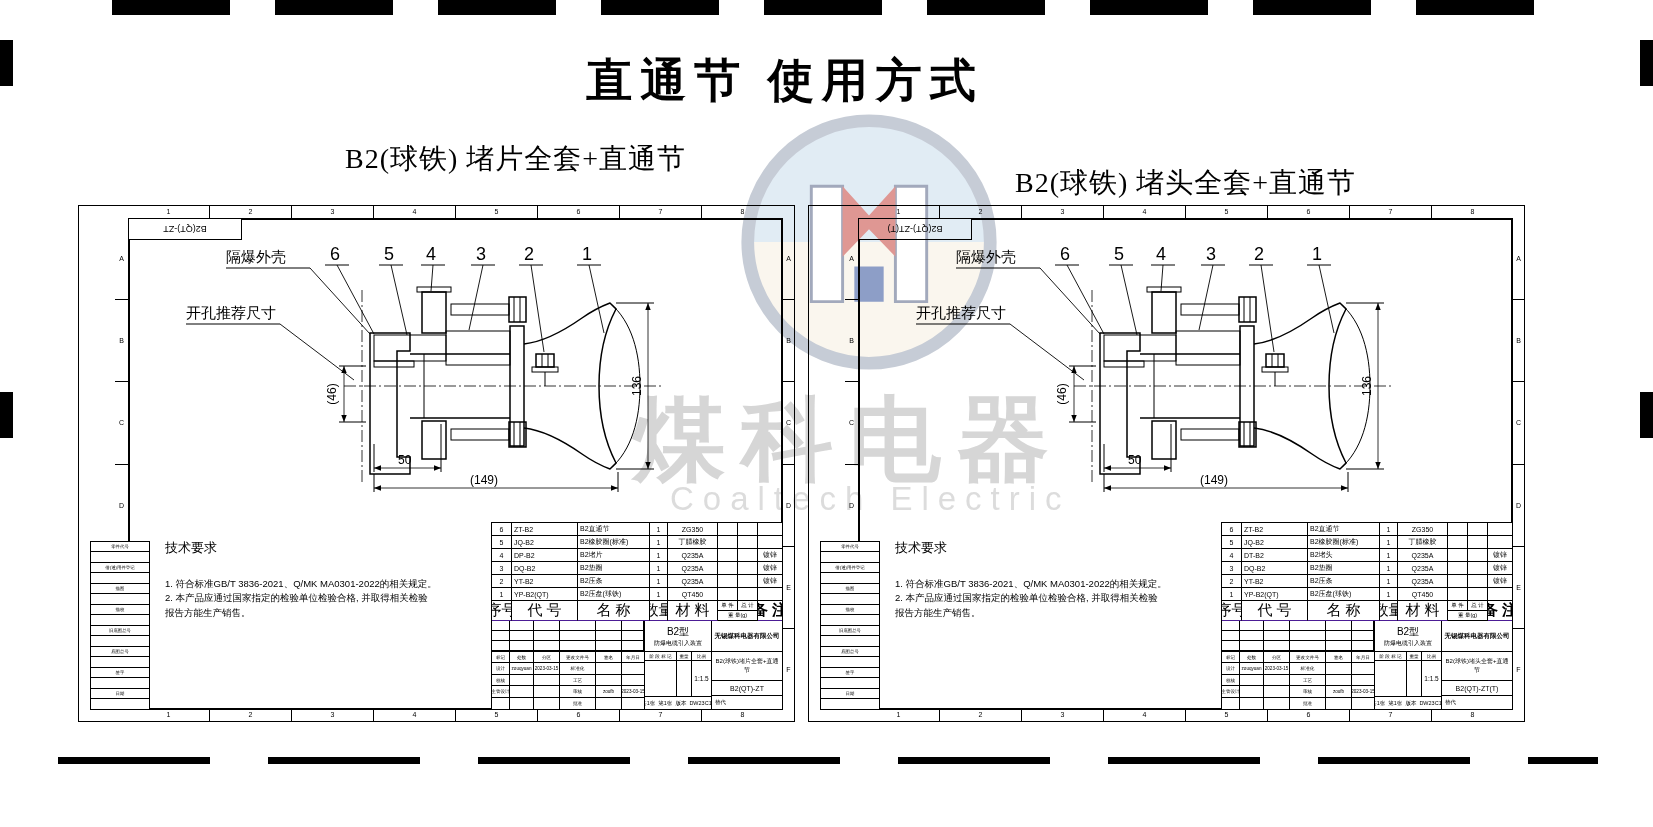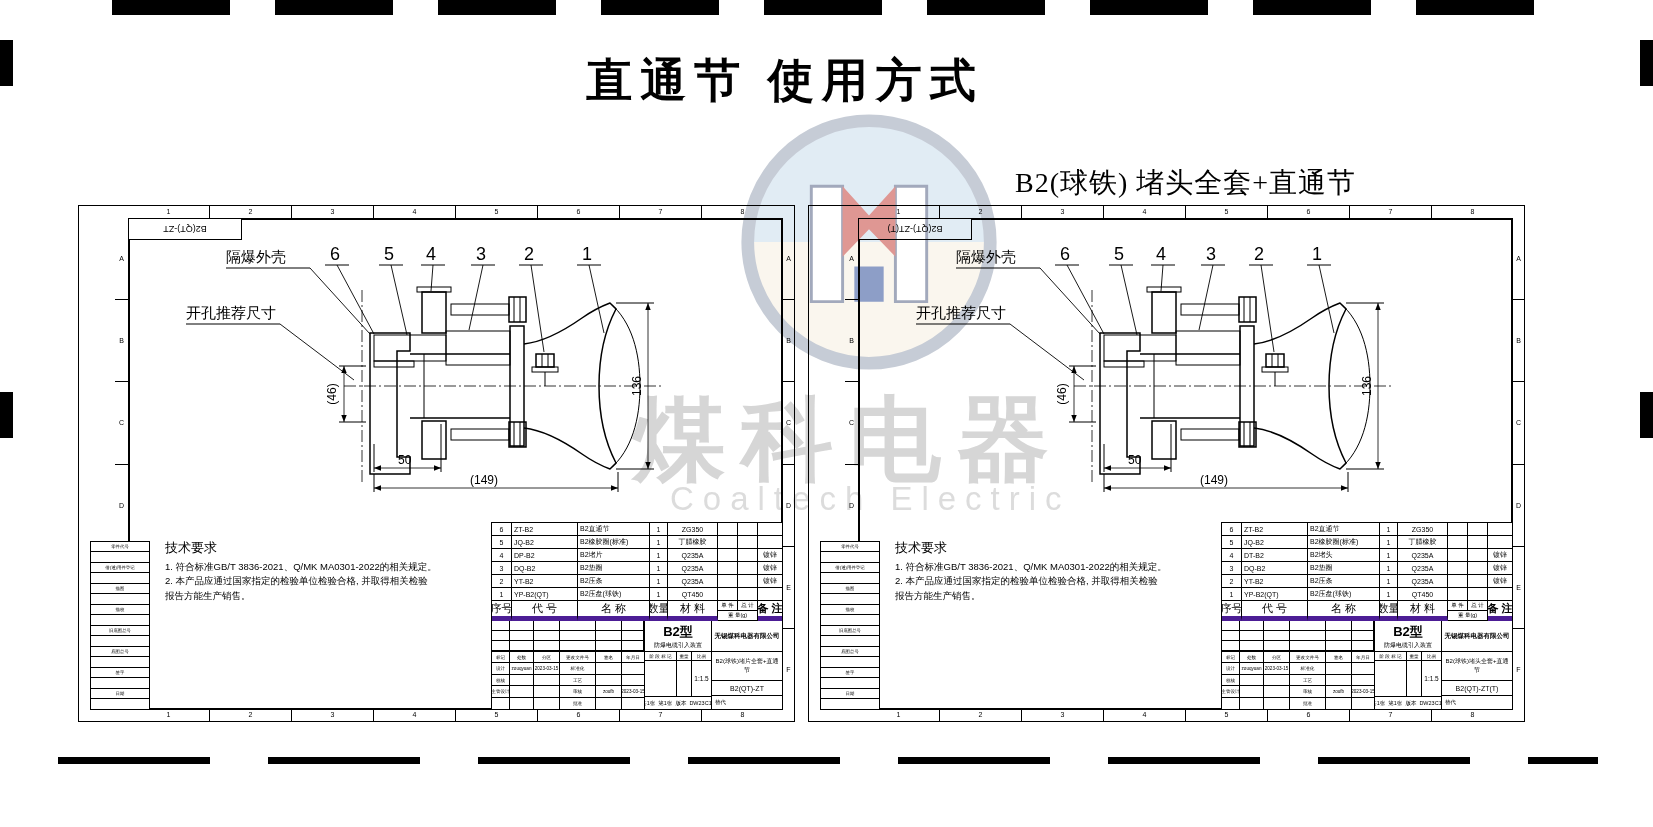--- a/index.html
+++ b/index.html
@@ -43,33 +43,33 @@
   .figure line,.figure path,.figure rect{stroke:#000;fill:none;}
   .thin{stroke-width:1;} .med{stroke-width:1.5;} .ldr{stroke-width:0.9;}
   .cl{stroke-width:0.8;stroke-dasharray:12 3 2 3;}
   .dml{stroke-width:0.8;}
   .figure text{fill:#000;stroke:none;font-family:"Liberation Sans",sans-serif;}
   .cn15{font-size:15px;} .num{font-size:18px;font-family:"Liberation Serif",serif;}
   .dim{font-size:12px;}
 
   
   .tech{position:absolute;left:86px;top:333px;width:330px;}
-  .tech-title{font-size:13px;margin-bottom:3px;}
+  .tech-title{font-size:13px;margin-bottom:20px;}
   .tech-line{font-size:9.5px;line-height:1.5;}
 
   
   .bom-block{position:absolute;right:11px;bottom:11px;width:290px;border:1.5px solid #000;background:#fff;}
   .bom-row{display:grid;grid-template-columns:20px 66px 72px 18px 50px 20px 20px 1fr;height:13px;}
   .bom-row .bc{border-right:1px solid #000;border-bottom:1px solid #000;display:flex;
     align-items:center;padding:0 2px;font-size:7px;overflow:hidden;white-space:nowrap;}
   .bom-row .bc:last-child{border-right:none;}
   .bc.c0,.bc.c3,.bc.c4,.bc.c7{justify-content:center;}
   .bom-header{display:grid;grid-template-columns:20px 66px 72px 18px 50px 40px 1fr;height:20px;}
-  .bh{border-right:1px solid #000;border-bottom:5px solid #4c1d95;display:flex;align-items:center;
-    justify-content:center;font-size:11px;overflow:hidden;white-space:nowrap;}
+  .bh{border-right:1px solid #000;border-bottom:1px solid #4c1d95;display:flex;align-items:center;
+    justify-content:center;font-size:15px;overflow:hidden;white-space:nowrap;}
   .bh.last{border-right:none;font-weight:bold;}
   .bh-weight{border-right:1px solid #000;border-bottom:1px solid #000;display:flex;flex-direction:column;}
   .bh-weight .wtop{flex:1;display:flex;border-bottom:1px solid #000;}
   .bh-weight .wtop div{flex:1;font-size:5.5px;display:flex;align-items:center;justify-content:center;}
   .bh-weight .wtop div:first-child{border-right:1px solid #000;}
   .bh-weight .wbot{flex:1;font-size:5.5px;display:flex;align-items:center;justify-content:center;}
 
   .tb{display:flex;height:88px;}
   .tb-left{width:152px;border-right:1px solid #000;display:flex;flex-direction:column;}
   .revgrid{height:30px;display:grid;grid-template-columns:18px 24px 26px 36px 26px 1fr;
@@ -77,21 +77,21 @@
   .rg{border-right:1px solid #000;border-bottom:1px solid #000;}
   .tb-sig{flex:1;display:flex;flex-direction:column;}
   .tb-sigrow{flex:1;display:grid;grid-template-columns:18px 24px 26px 36px 26px 1fr;}
   .tc{border-right:1px solid #000;border-bottom:1px solid #000;font-size:4.6px;display:flex;
     align-items:center;justify-content:center;overflow:hidden;white-space:nowrap;}
   .tb-sigrow .tc:last-child{border-right:none;}
   .tb-sigrow:last-child .tc{border-bottom:none;}
   .tb-mid{width:66px;border-right:1px solid #000;display:flex;flex-direction:column;}
   .tb-prod{height:30px;border-bottom:1px solid #000;display:flex;flex-direction:column;
     align-items:center;justify-content:center;}
-  .tb-prod .l1{font-size:13px;font-weight:bold;}
+  .tb-prod .l1{font-size:10px;font-weight:normal;}
   .tb-prod .l2{font-size:6px;}
   .tb-stagehdr{height:9px;display:grid;grid-template-columns:32px 15px 1fr;}
   .tb-stagehdr div{border-right:1px solid #000;border-bottom:1px solid #000;font-size:4.6px;
     display:flex;align-items:center;justify-content:center;white-space:nowrap;overflow:hidden;}
   .tb-stagehdr div:last-child{border-right:none;}
   .tb-stageval{flex:1;display:grid;grid-template-columns:32px 15px 1fr;}
   .tb-stageval .sv{border-right:1px solid #000;border-bottom:1px solid #000;display:flex;
     align-items:center;justify-content:center;font-size:6.5px;}
   .tb-stageval .sv:last-child{border-right:none;}
   .sv.boxes{display:grid;grid-template-columns:1fr 1fr 1fr 1fr;padding:0;}
@@ -145,20 +145,21 @@
 <div class="page">
 
   <div class="edge-top"></div>
   <div class="edge-bottom"></div>
   <div class="edge-side" style="left:0;top:40px"></div>
   <div class="edge-side" style="left:0;top:392px"></div>
   <div class="edge-side" style="right:0;top:40px"></div>
   <div class="edge-side" style="right:0;top:392px"></div>
 
   <div class="main-title">直通节 使用方式</div>
+  <div class="subtitle" id="sub0">B2(球铁) 堵片全套+直通节</div>
   <div class="subtitle" id="sub1">B2(球铁) 堵头全套+直通节</div>
 
   <div class="panel" id="panel0">
     <div class="frame"></div>
     <div class="zone-top">
         <div class="zc">1</div>
         <div class="zc">2</div>
         <div class="zc">3</div>
         <div class="zc">4</div>
         <div class="zc">5</div>

